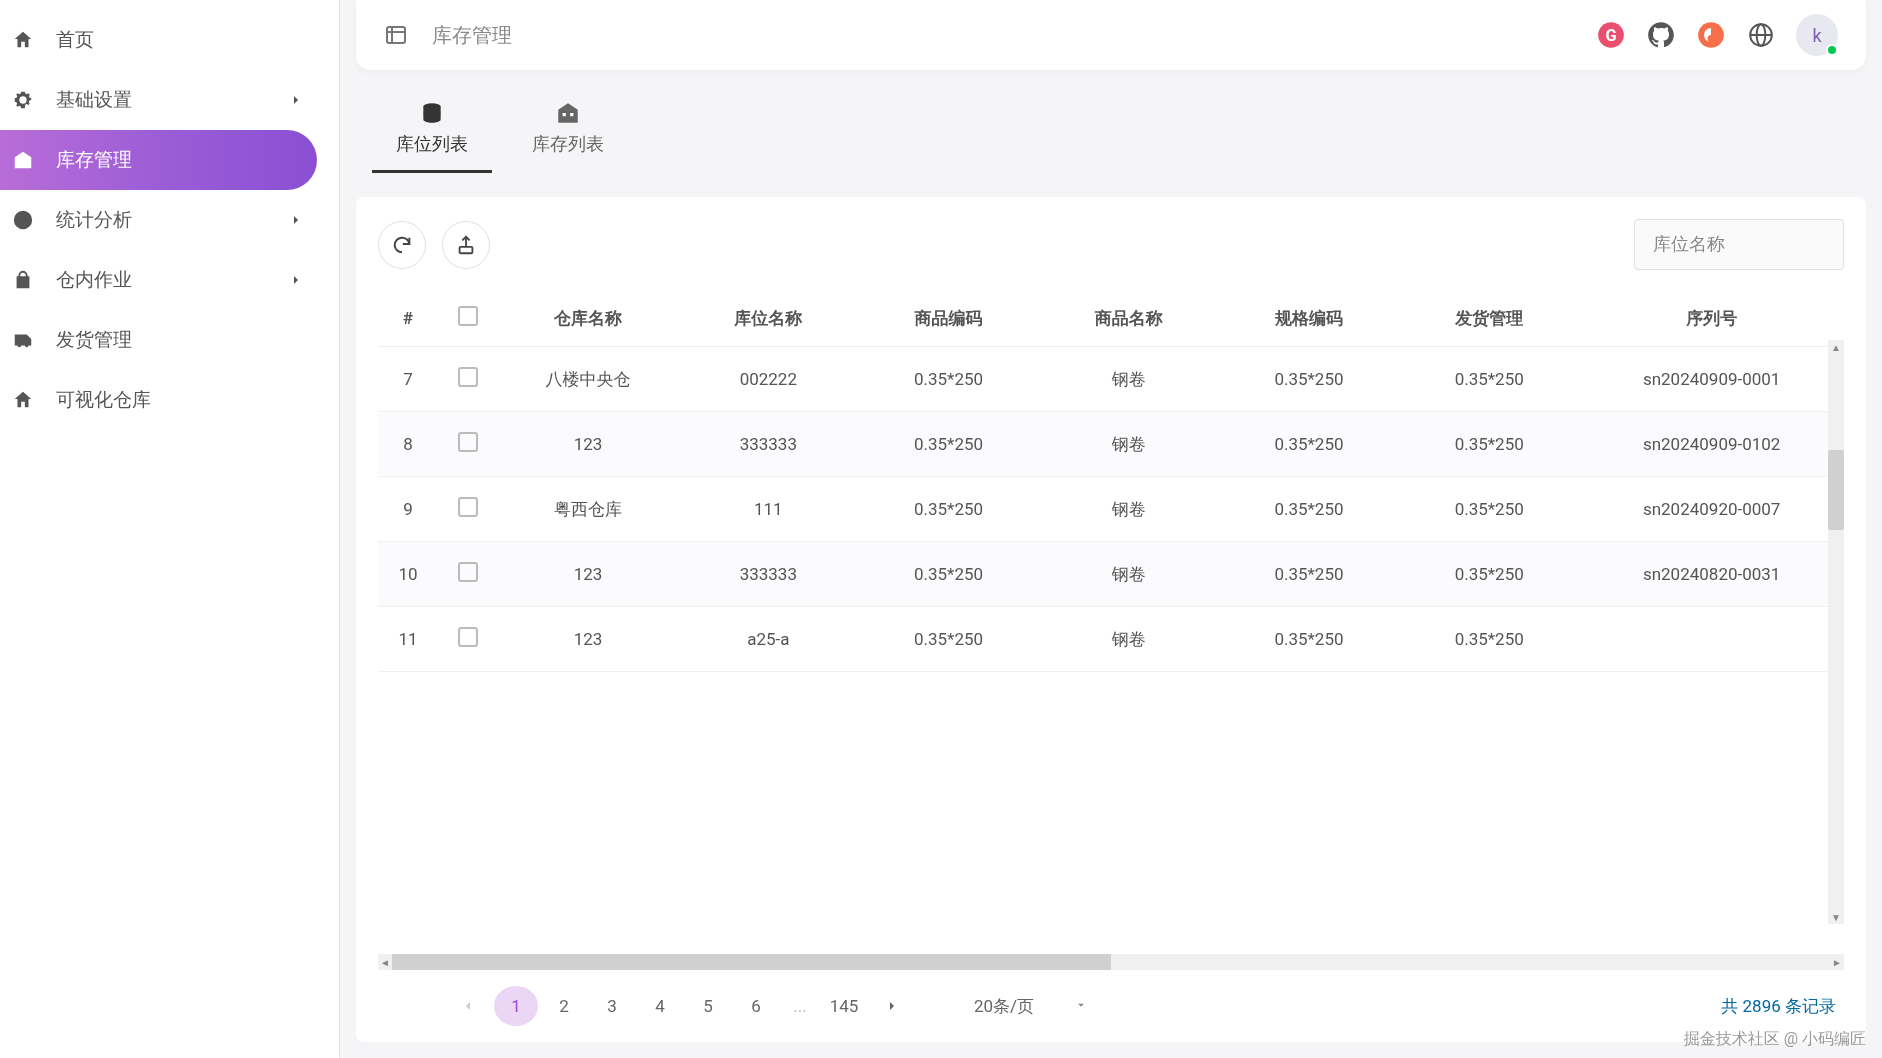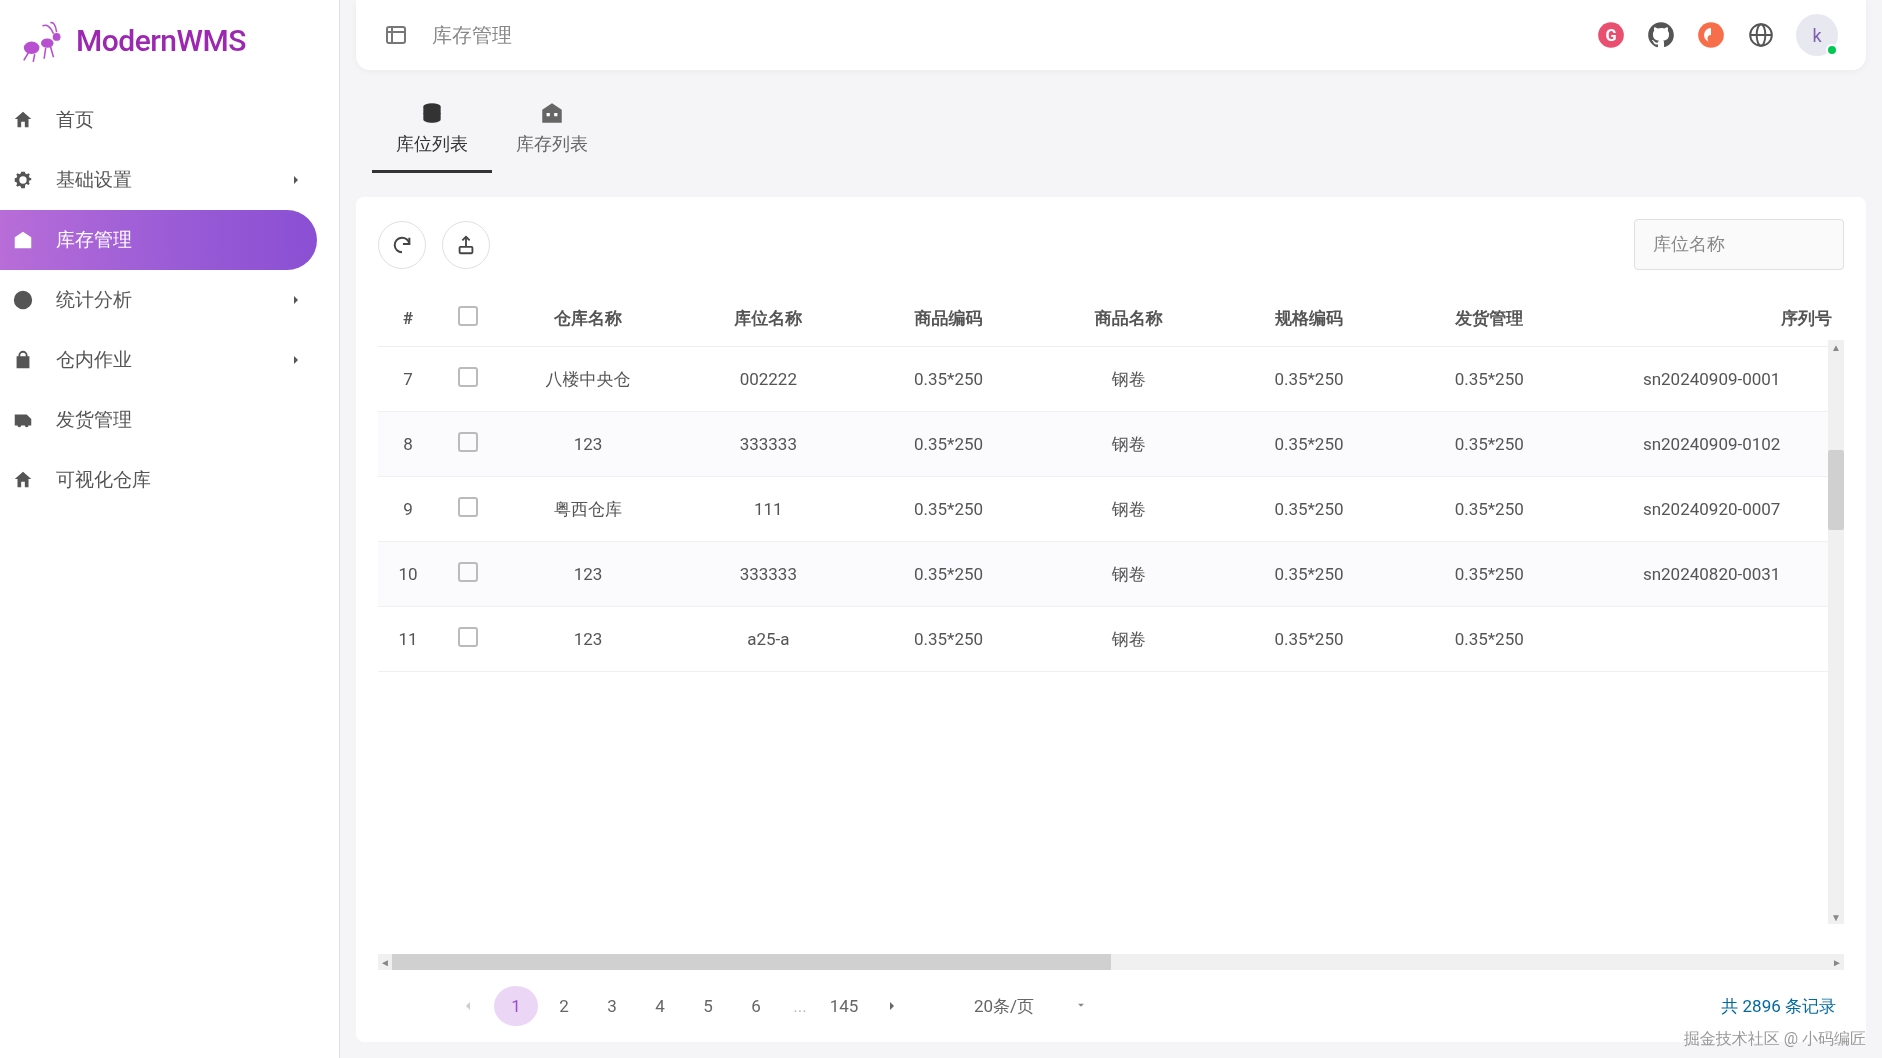--- a/index.html
+++ b/index.html
@@ -140,21 +140,21 @@
       width: 12px;
       height: 12px;
       border-radius: 50%;
       background: #00c853;
       border: 2px solid #fff;
     }
     
     .tabs {
       display: flex;
       padding: 30px 32px 0 32px;
-      gap: 0;
+      gap: 16px;
     }
     .tab {
       padding: 0 24px 14px 24px;
       display: flex;
       flex-direction: column;
       align-items: center;
       gap: 6px;
       cursor: pointer;
       color: #666;
       border-bottom: 3px solid transparent;
@@ -253,21 +253,21 @@
     .chk {
       width: 20px;
       height: 20px;
       border: 2px solid #bbb;
       border-radius: 3px;
       display: inline-block;
     }
     .col-idx { width: 60px; }
     .col-chk { width: 60px; }
     .col-w { min-width: 110px; }
-    .col-serial { min-width: 150px; text-align: right; }
+    .col-serial { min-width: 150px; }
     .vscroll {
       position: absolute;
       right: 0;
       top: 50px;
       bottom: 30px;
       width: 16px;
       background: #f0f0f0;
       display: flex;
       flex-direction: column;
     }
@@ -370,38 +370,20 @@
       font-size: 16px;
       color: #999;
     }
   </style>
 </head>
 <body>
 
 <div class="app">
 
   <aside class="sidebar">
-    <div class="logo-area">
-      <span class="logo-icon">
-        <svg viewBox="0 0 64 64" width="60" height="50">
-          <g fill="#b84fd0">
-            <ellipse cx="20" cy="42" rx="10" ry="8"></ellipse>
-            <ellipse cx="40" cy="36" rx="8" ry="6"></ellipse>
-            <circle cx="52" cy="28" r="5"></circle>
-            <path d="M48 24 Q42 10 34 14" stroke="#b84fd0" stroke-width="2" fill="none"></path>
-            <path d="M52 22 Q50 8 44 10" stroke="#b84fd0" stroke-width="2" fill="none"></path>
-            <line x1="16" y1="48" x2="10" y2="58" stroke="#b84fd0" stroke-width="2"></line>
-            <line x1="24" y1="50" x2="22" y2="60" stroke="#b84fd0" stroke-width="2"></line>
-            <line x1="38" y1="42" x2="36" y2="56" stroke="#b84fd0" stroke-width="2"></line>
-            <line x1="44" y1="40" x2="48" y2="54" stroke="#b84fd0" stroke-width="2"></line>
-          </g>
-        </svg>
-      </span>
-      <span class="logo-text">ModernWMS</span>
-    </div>
     <nav class="nav" id="nav">
         <div class="nav-item">
           <span class="icon">
             <svg viewBox="0 0 24 24" width="22" height="22" fill="currentColor">
               <path d="M12 3l9 8h-3v9h-4v-6h-4v6H6v-9H3z"></path>
             </svg>
           </span>
           <span>首页</span>
         </div>
         <div class="nav-item">

